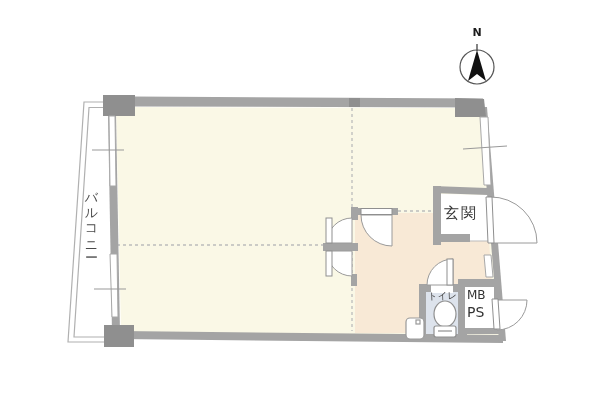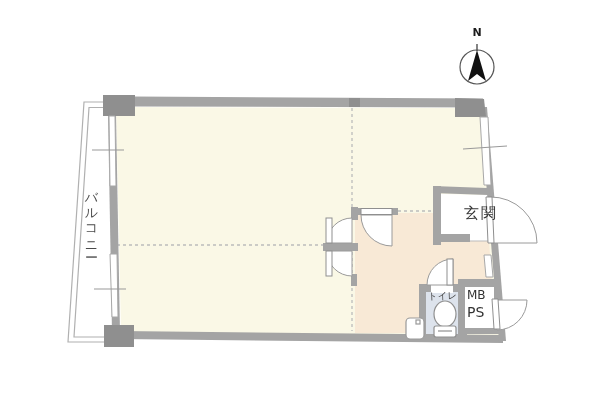--- a/index.html
+++ b/index.html
@@ -11,21 +11,21 @@
     overflow:hidden;
   }
   .stage svg{position:absolute;left:0;top:0;}
   .label{position:absolute;color:#3a3a3a;white-space:nowrap;line-height:1;}
   .label-north{left:470px;top:27px;width:14px;text-align:center;font-size:11px;font-weight:600;color:#1c1c1c;}
   .label-balcony{
     left:82px;top:183px;width:16px;height:110px;
     font-size:13px;letter-spacing:2px;color:#4a4a4a;
     writing-mode:vertical-rl;text-orientation:upright;
   }
-  .label-genkan{left:444px;top:206px;font-size:15px;letter-spacing:2px;color:#333;margin-left:20px;}
+  .label-genkan{left:444px;top:206px;font-size:15px;letter-spacing:2px;color:#333;}
   .label-toilet{left:428px;top:291px;font-size:9.5px;color:#444;transform:rotate(-2deg);}
   .label-mb{left:467px;top:289px;font-size:12px;color:#333;}
   .label-ps{left:467px;top:305px;font-size:14px;color:#333;}
 </style>
 </head>
 <body>
 
 <div class="stage">
   <svg width="600" height="400" viewBox="0 0 600 400">
 

